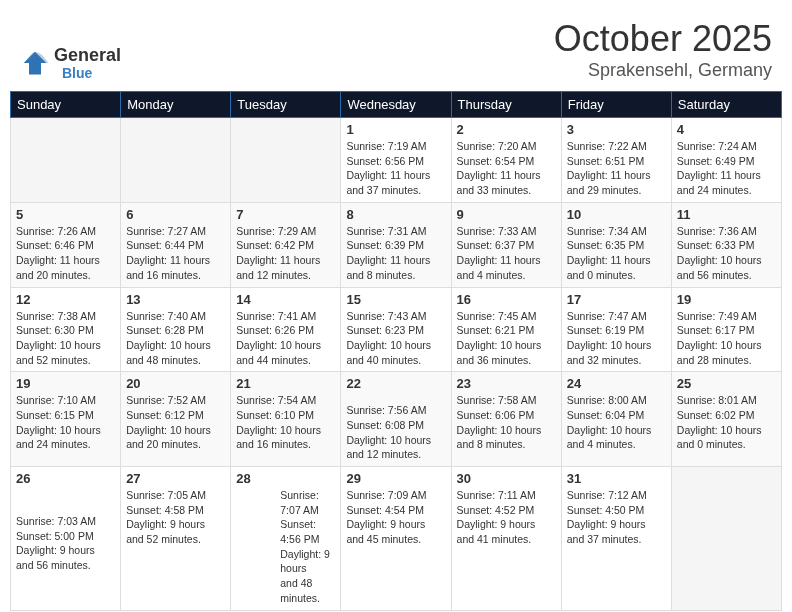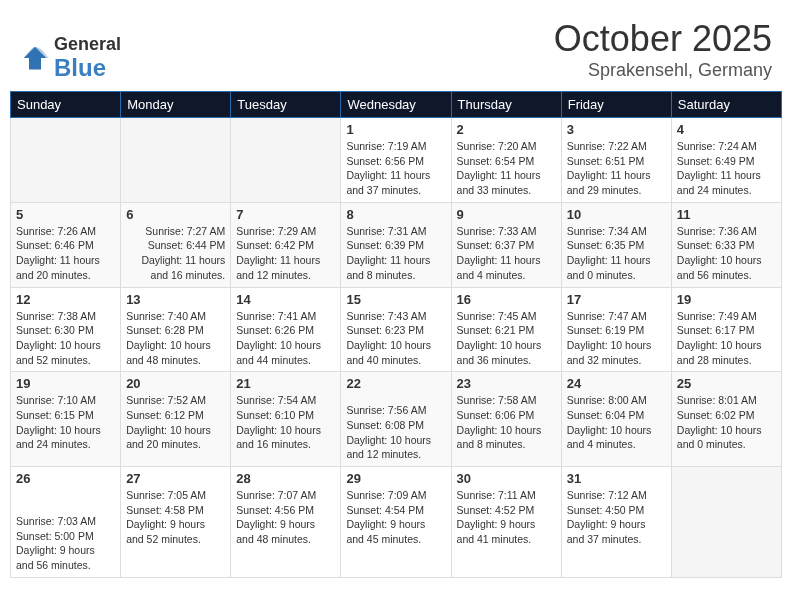--- a/index.html
+++ b/index.html
@@ -25,23 +25,24 @@
       display: flex;
       flex-direction: column;
       line-height: 1.1;
     }
     .logo-general {
       font-size: 18px;
       font-weight: bold;
       color: #333;
     }
     .logo-blue {
-      font-size: 24px;
+      font-size: 14px;
       font-weight: bold;
       color: #3a7fc1;
+      margin-left: 8px;
     }
     .logo-icon {
       width: 30px;
       height: 30px;
     }
     .title-block {
       text-align: right;
     }
     .month-title {
       font-size: 36px;
@@ -164,21 +165,21 @@
       <tr>
         <td>
           <span class="day-number">5</span>
           <div class="day-info" style="white-space: pre-line;">Sunrise: 7:26 AM
 Sunset: 6:46 PM
 Daylight: 11 hours
 and 20 minutes.</div>
         </td>
         <td>
           <span class="day-number">6</span>
-          <div class="day-info" style="white-space: pre-line; text-align: right;">Sunrise: 7:27 AM
+          <div class="day-info" style="white-space: pre-line;">Sunrise: 7:27 AM
 Sunset: 6:44 PM
 Daylight: 11 hours
 and 16 minutes.</div>
         </td>
         <td>
           <span class="day-number">7</span>
           <div class="day-info" style="white-space: pre-line;">Sunrise: 7:29 AM
 Sunset: 6:42 PM
 Daylight: 11 hours
 and 12 minutes.</div>
@@ -324,21 +325,21 @@
         </td>
         <td>
           <span class="day-number">27</span>
           <div class="day-info" style="white-space: pre-line;">Sunrise: 7:05 AM
 Sunset: 4:58 PM
 Daylight: 9 hours
 and 52 minutes.</div>
         </td>
         <td>
           <span class="day-number">28</span>
-          <div class="day-info" style="white-space: pre-line;">Sunrise: 7:07 AM
+          <div class="day-info" style="white-space: pre-line; margin-left: 44px;">Sunrise: 7:07 AM
 Sunset: 4:56 PM
 Daylight: 9 hours
 and 48 minutes.</div>
         </td>
         <td>
           <span class="day-number">29</span>
           <div class="day-info" style="white-space: pre-line;">Sunrise: 7:09 AM
 Sunset: 4:54 PM
 Daylight: 9 hours
 and 45 minutes.</div>

